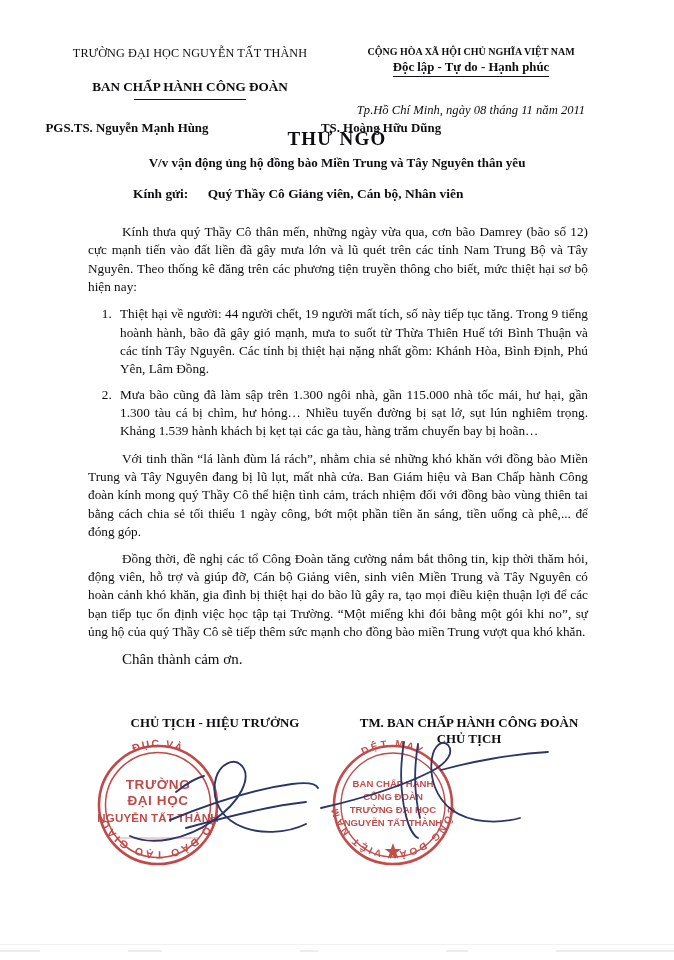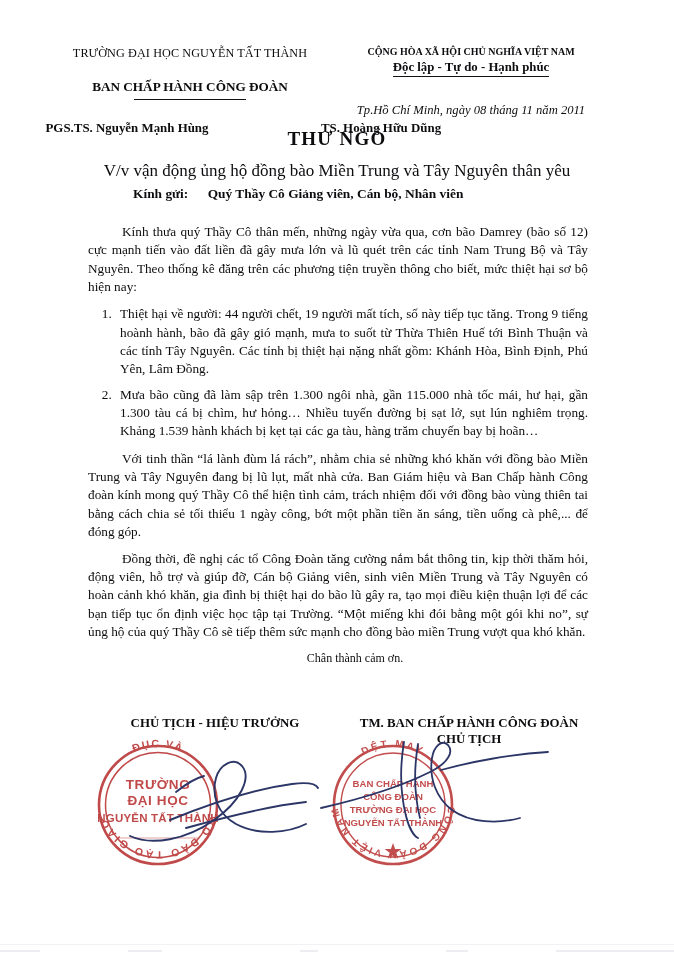--- a/index.html
+++ b/index.html
@@ -97,23 +97,23 @@
     top: 128px;
     width: 580px;
     text-align: center;
   }
   .doc-title {
     font-size: 19px;
     font-weight: bold;
     letter-spacing: 1.2px;
   }
   .doc-subtitle {
-    font-size: 17px;
-    font-weight: normal;
-    margin-top: 11px;
+    font-size: 13px;
+    font-weight: bold;
+    margin-top: 5px;
   }
 
   .recipient {
     position: absolute;
     left: 133px;
     top: 186px;
     font-size: 13.4px;
     font-weight: bold;
   }
   .recipient .r-label {
@@ -146,23 +146,22 @@
     line-height: 1.385;
     text-align: justify;
     margin-bottom: 7px;
     padding-left: 5px;
   }
   ol.losses li::marker {
     font-size: 13.25px;
   }
   p.thanks {
     margin: 10px 0 0 0;
-    font-size: 12px;
+    font-size: 15px;
     text-indent: 34px;
-    text-align: center;
   }
 
   
   .sign-area {
     position: absolute;
     left: 88px;
     top: 716px;
     width: 512px;
     height: 160px;
   }

